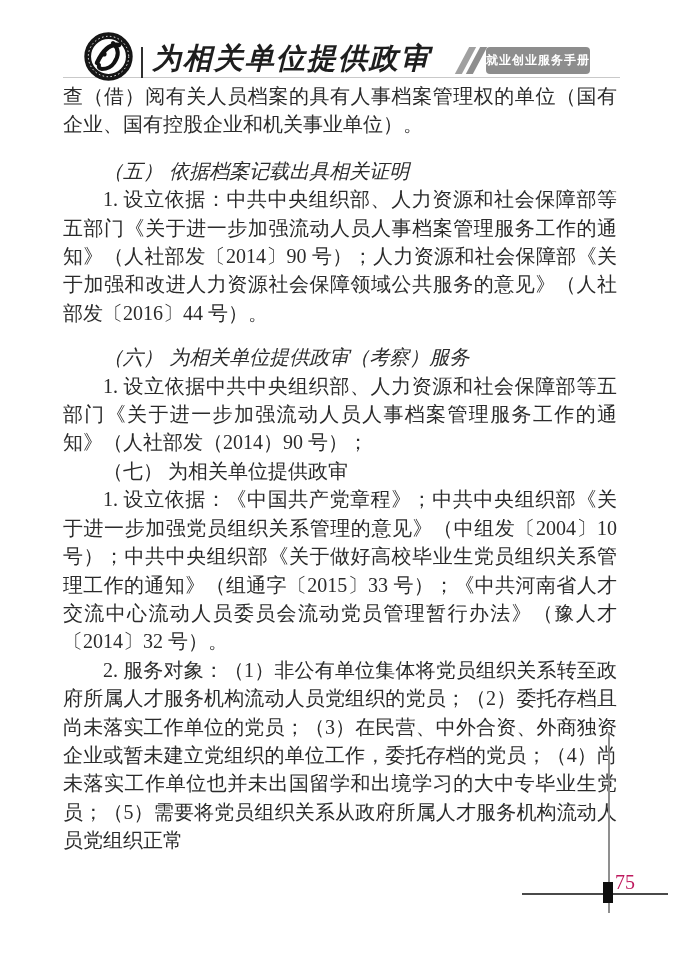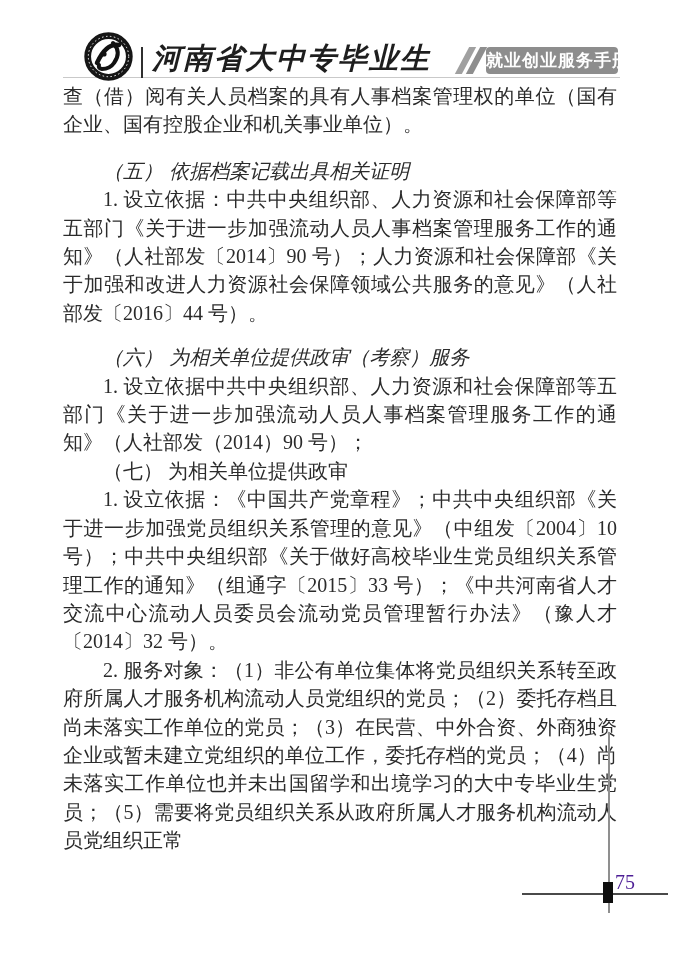--- a/index.html
+++ b/index.html
@@ -31,26 +31,26 @@
     white-space:nowrap;
   }
   .slashes{position:absolute;left:462px;top:47px;display:flex;gap:4px;}
   .slash{
     width:7px;height:27px;background:#a0a0a0;
     transform:skewX(-28deg);
   }
   .slash.s2{background:#8e8e8e;}
   .badge{
     position:absolute;left:486px;top:47px;
-    width:132px;height:27px;
+    width:104px;height:27px;
     background:#8d8d8d;
     border-radius:4px;
     color:#ffffff;
     font-family:"Liberation Sans","DejaVu Sans",sans-serif;
-    font-weight:bold;font-size:17px;line-height:27px;
+    font-weight:bold;font-size:12px;line-height:27px;
     text-align:right;letter-spacing:1px;
     white-space:nowrap;
   }
   
   .content{
     position:absolute;left:63px;top:84px;width:554px;
     font-size:20px;line-height:28.4px;
     color:#2b2b2b;
     text-align:justify;
   }
@@ -69,21 +69,21 @@
   .pm-hline{
     position:absolute;left:522px;top:893px;width:146px;height:2px;
     background:#4a4a4a;
   }
   .pm-rect{
     position:absolute;left:603px;top:882px;width:10px;height:21px;
     background:#0e0e0e;
   }
   .page-number{
     position:absolute;left:615px;top:871px;
-    font-size:20px;color:#4c1d95;
+    font-size:20px;color:#be185d;
     font-family:"Liberation Serif","DejaVu Serif",serif;
   }
 </style>
 </head>
 <body>
 
 <div class="page">
 
   <div class="header-rule"></div>
 
@@ -97,21 +97,21 @@
       <g fill="none" stroke="#121212" stroke-linecap="round">
         <path d="M13,31 Q22,11 35,13" stroke-width="4.5"></path>
         <path d="M29,11 Q38,20 30,31 Q26,37 18,37 Q14,36.5 15,33" stroke-width="4"></path>
         <circle cx="20" cy="22" r="2.6" fill="#121212" stroke="none"></circle>
       </g>
     </svg>
   </div>
 
   <div class="header-divider"></div>
 
-  <div class="page-title">河南省大中专毕业生</div>
+  <div class="page-title">为相关单位提供政审</div>
 
   <div class="slashes">
     <div class="slash s1"></div>
     <div class="slash s2"></div>
   </div>
 
   <div class="badge">就业创业服务手册</div>
 
   <div class="content">
       <p class="first">查（借）阅有关人员档案的具有人事档案管理权的单位（国有企业、国有控股企业和机关事业单位）。</p>

